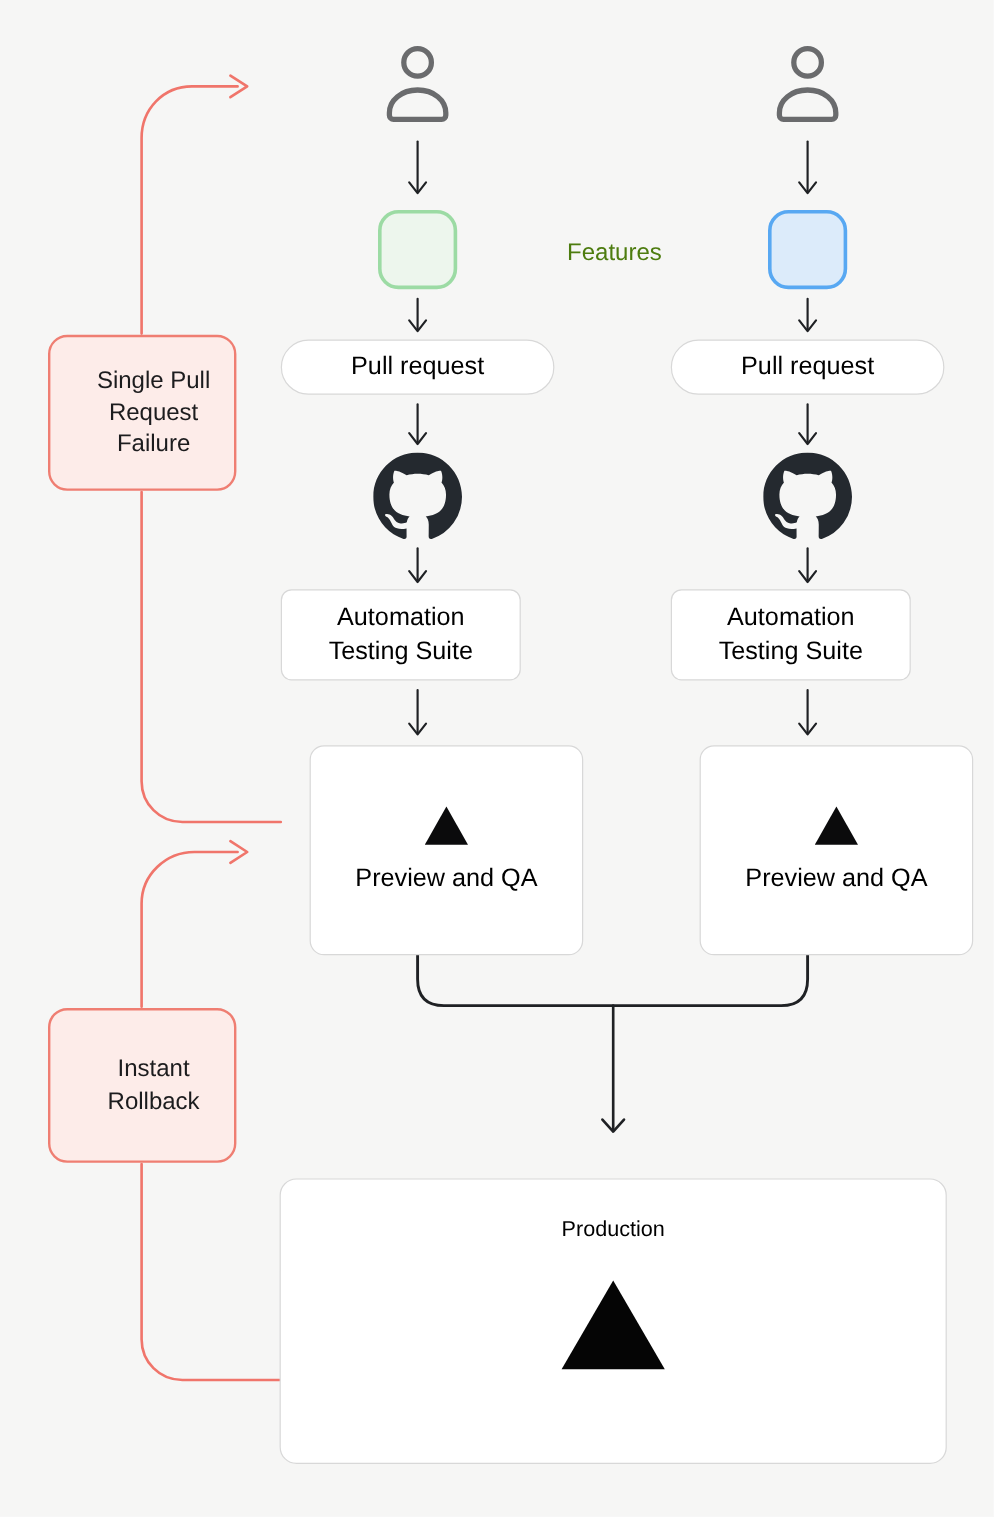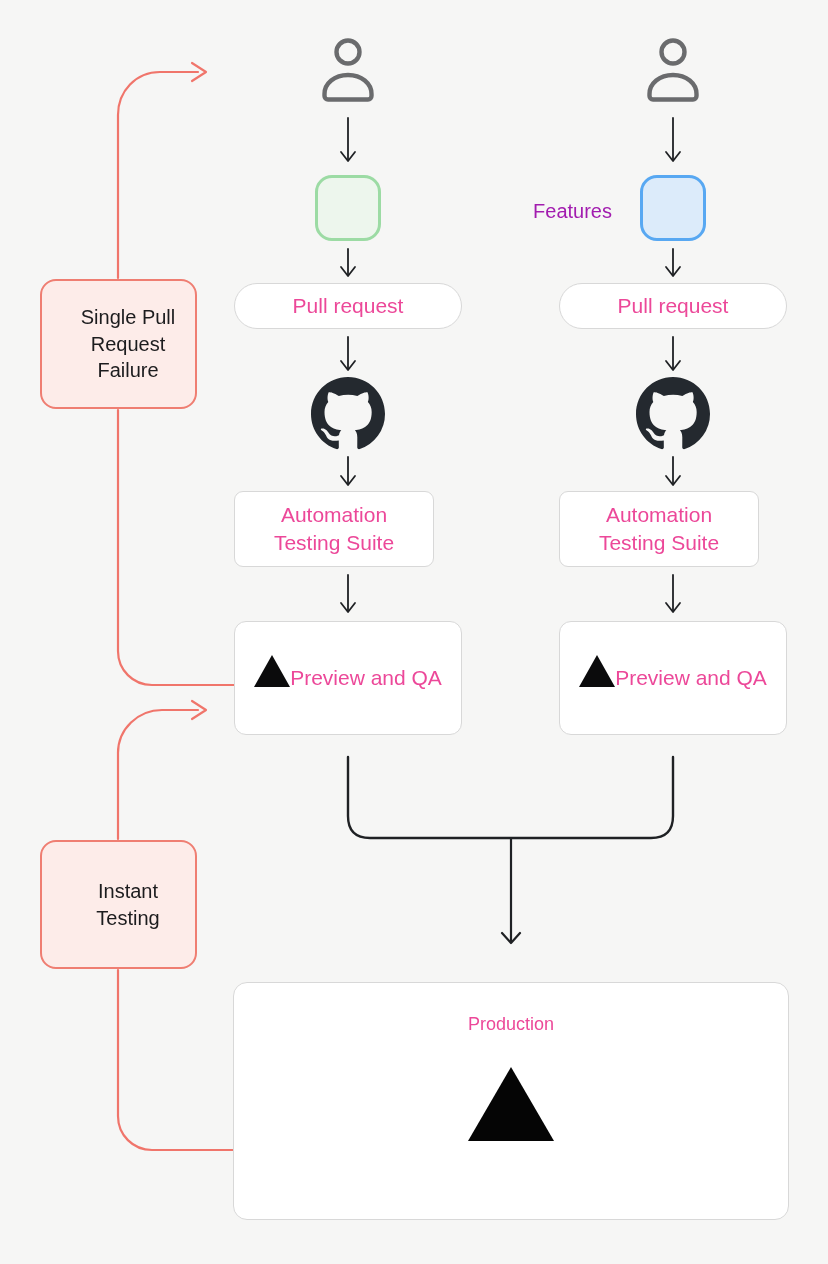--- a/index.html
+++ b/index.html
@@ -26,25 +26,25 @@
     position: absolute;
     background: #ffffff;
     border: 1.2px solid #d8d8d8;
     box-sizing: border-box;
     display: flex;
     align-items: center;
     justify-content: center;
     text-align: center;
     font-size: 21px;
     line-height: 1.32;
-    color: #ec4899;
+    color: #000000;
   }
   .pill { width: 228px; height: 46px; border-radius: 23px; top: 283px; }
   .automation { width: 200px; height: 76px; border-radius: 9px; top: 491px; white-space: pre-line; }
-  .preview { width: 228px; height: 114px; border-radius: 12px; top: 621px; flex-direction: row; }
+  .preview { width: 228px; height: 175px; border-radius: 12px; top: 621px; flex-direction: column; margin-left: 24px; }
   .lane-left  { left: 234px; }
   .lane-right { left: 559px; }
 
   .tri-small {
     width: 0; height: 0;
     border-left: 18px solid transparent;
     border-right: 18px solid transparent;
     border-bottom: 32px solid #0b0b0c;
     margin-bottom: 14px;
   }
@@ -95,23 +95,23 @@
     border-radius: 17px;
     box-sizing: border-box;
   }
   .swatch-green { left: 315px; background: #edf6ed; border: 3.5px solid #9cdba4; }
   .swatch-blue  { left: 640px; background: #dcebfa; border: 3.5px solid #58a8f2; }
 
   .features-label {
     position: absolute;
     left: 412px; top: 200px;
     width: 200px;
-    text-align: right;
+    text-align: center;
     font-size: 20px;
-    color: #a21caf;
+    color: #4d7c0f;
   }
 
   .icon-wrap { position: absolute; }
   .person-left  { left: 320px; top: 38px; }
   .person-right { left: 645px; top: 38px; }
   .gh-left  { left: 311px; top: 377px; }
   .gh-right { left: 636px; top: 377px; }
 </style>
 </head>
 <body>
@@ -214,15 +214,15 @@
 
   <div class="node production">
     <div class="title">Production</div>
     <div class="tri-big"></div>
   </div>
 
   <div class="annotation ann-1">Single Pull
 Request
 Failure</div>
   <div class="annotation ann-2">Instant
-Testing</div>
+Rollback</div>
 
 </div>
 
 </body></html>

